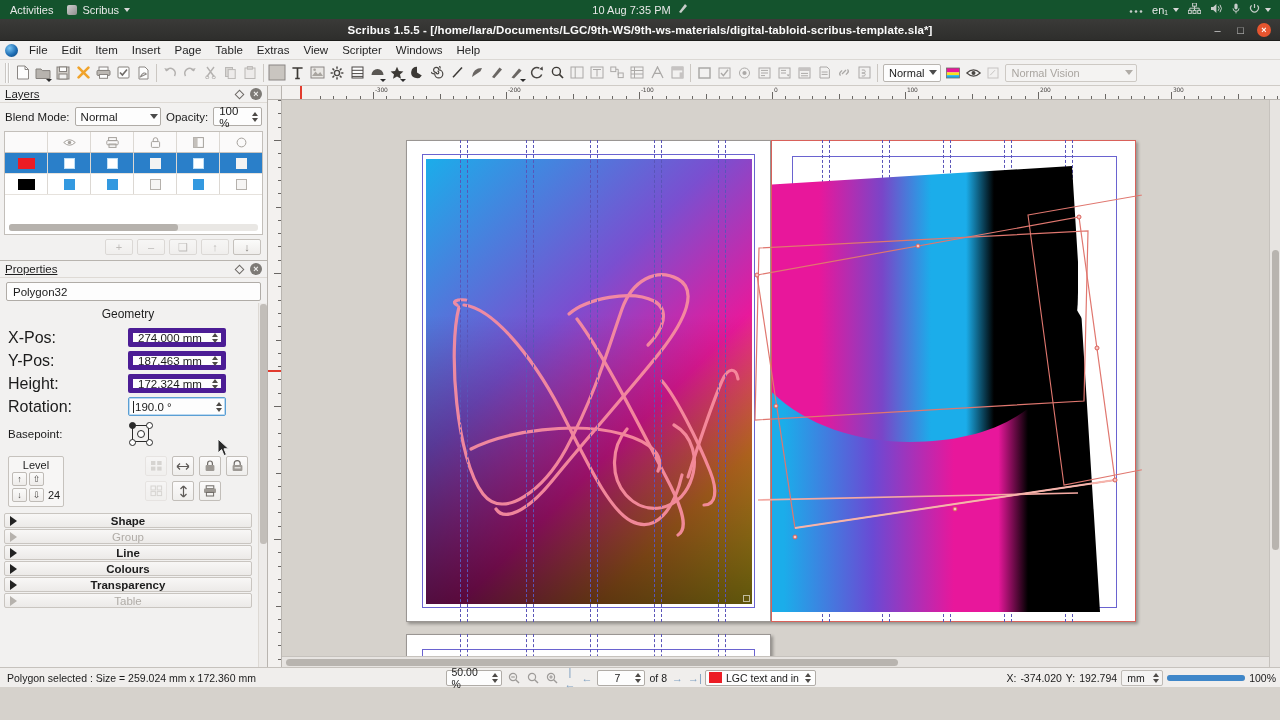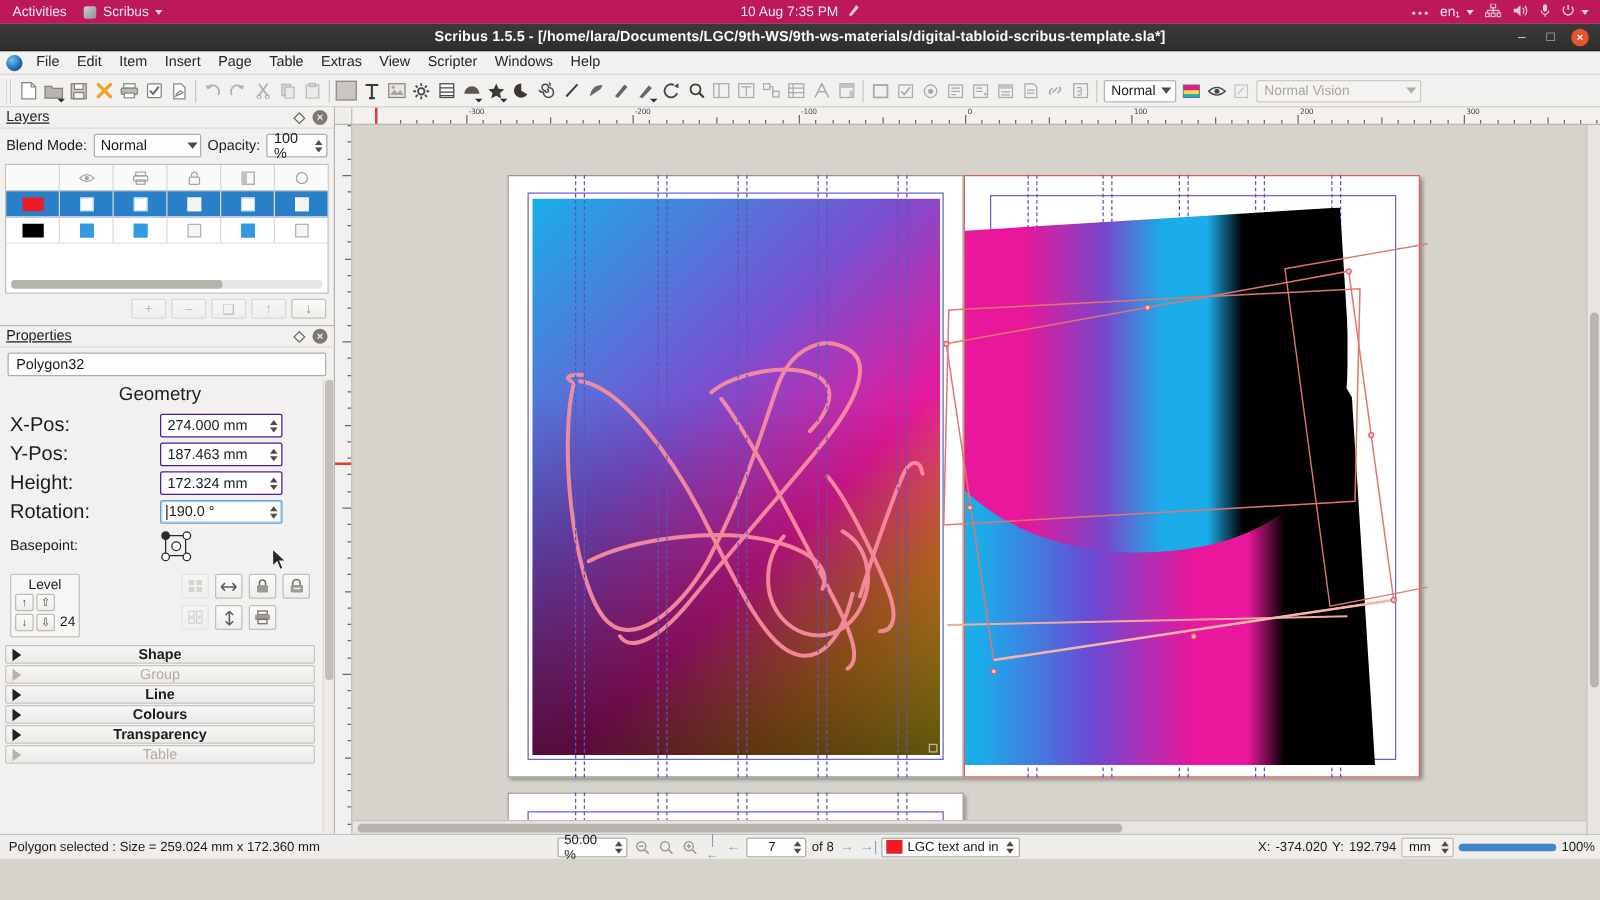--- a/index.html
+++ b/index.html
@@ -8,21 +8,21 @@
     font-family: "Liberation Sans", sans-serif;
     font-size: 11px;
     color: #1b1b1b;
     background: #d6d2cc;
     -webkit-font-smoothing: antialiased;
   }
 
   
   #gnome-bar {
     height: 19px; width: 100%;
-    background: #be185d; color: #e8e8e8;
+    background: #14532d; color: #e8e8e8;
     display: flex; align-items: center;
     font-size: 11px; position: relative; justify-content: flex-end;
   }
   .gb-left { display: flex; align-items: center; gap: 14px; padding-left: 10px; }
   .gb-item { display: flex; align-items: center; gap: 5px; cursor: default; }
   .gb-center {
     position: absolute; left: 0; right: 0; text-align: center;
     display: flex; justify-content: center; align-items: center; gap: 7px;
     pointer-events: none;
   }
@@ -224,29 +224,29 @@
   
   #props-panel { flex: 1; display: flex; flex-direction: column; overflow: hidden; }
   .name-field {
     margin: 4px 6px 2px 6px; height: 19px;
     background: #fdfdfd; border: 1px solid #b0aca7; border-radius: 2px;
     display: flex; align-items: center; padding-left: 6px; font-size: 11.5px;
   }
   .props-scrollarea { flex: 1; display: flex; overflow: hidden; position: relative; }
   .props-body { flex: 1; padding: 0 2px 0 0; }
   .geom-title {
-    text-align: center; font-size: 15px; padding: 4px 0 5px 0; color: #1e1e1e;
+    text-align: center; font-size: 12px; padding: 4px 0 5px 0; color: #1e1e1e;
   }
   .geom-row {
     display: flex; align-items: center; height: 23px; padding: 0 8px 0 8px;
   }
   .geom-row label { width: 120px; font-size: 16px; }
   .geom-field {
     width: 98px; height: 19px; background: #fdfdfd;
-    border: 1px solid #4c1d95; border-radius: 2px;
+    border: 5px solid #4c1d95; border-radius: 2px;
     display: flex; align-items: center; justify-content: space-between;
     padding: 0 1px 0 5px; font-size: 11.5px;
   }
   .geom-field.focused { border: 1px solid #5a9fd4; box-shadow: 0 0 0 1px #bcd9f0 inset; }
   .geom-field .gv { white-space: nowrap; }
   .geom-field.focused .gv { border-left: 1px solid #222; padding-left: 1px; margin-left: -1px; }
 
   .basepoint-row { display: flex; align-items: center; padding: 3px 8px; height: 32px; }
   .basepoint-row label { width: 120px; font-size: 11.5px; }
   .bp-widget { position: relative; width: 28px; height: 26px; }

